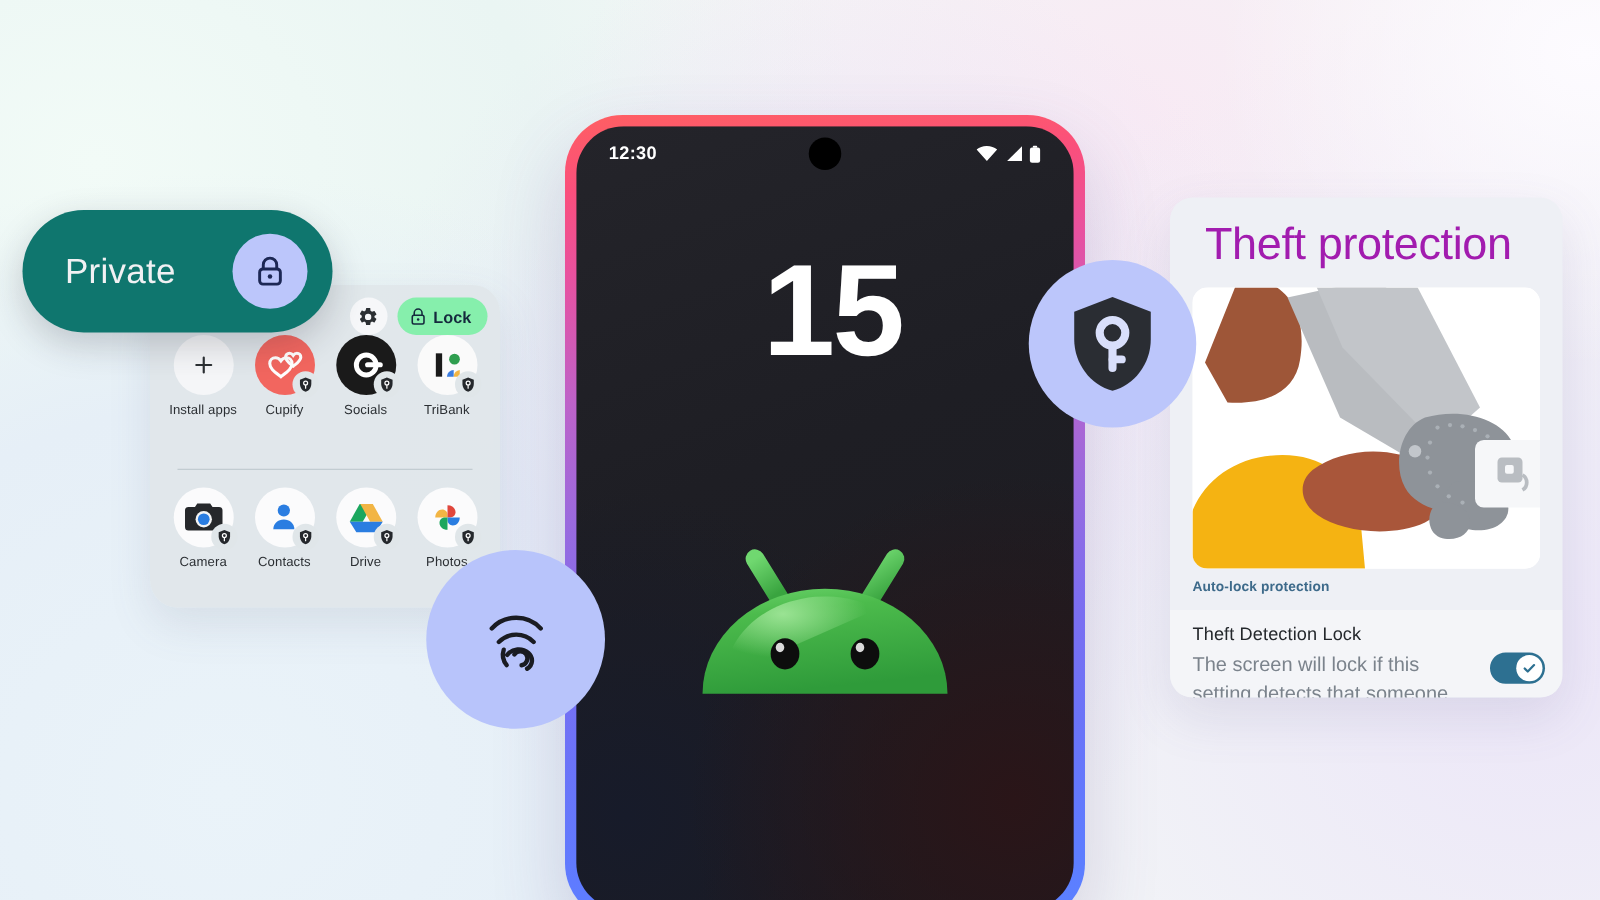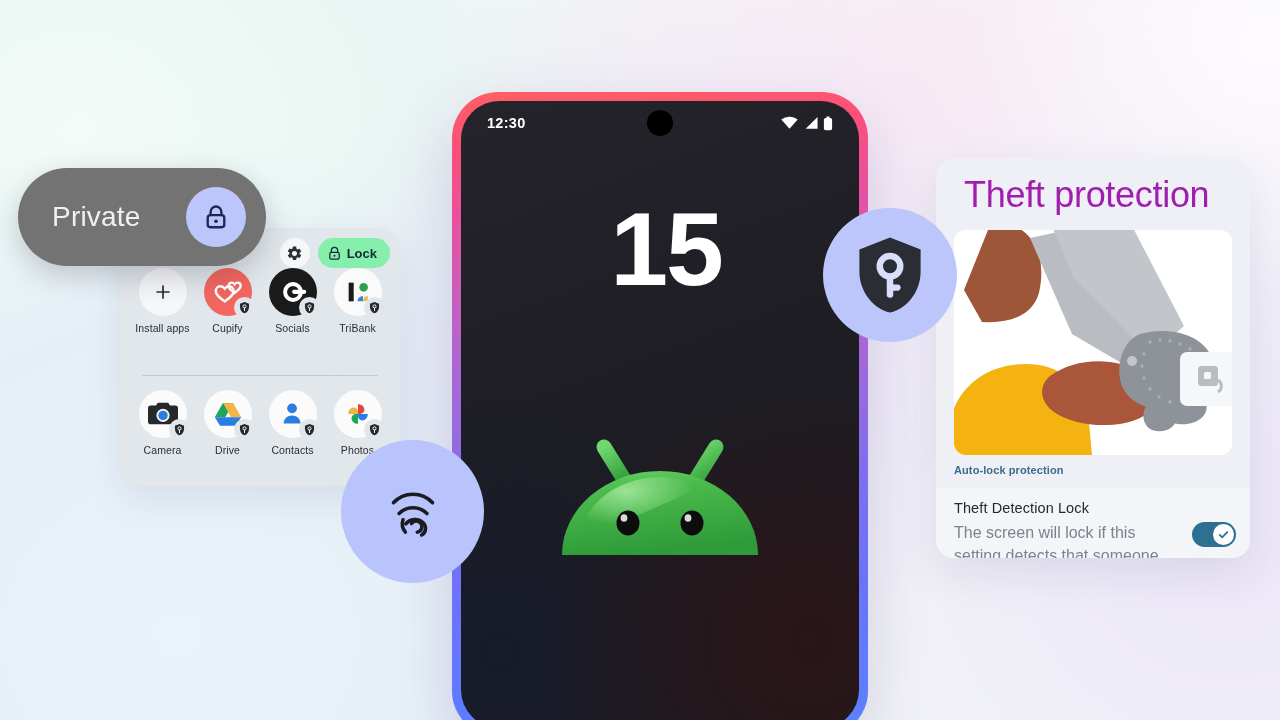--- a/index.html
+++ b/index.html
@@ -91,21 +91,21 @@
   #bugdroid {
     position: absolute; left: 50%; top: 328px;
     transform: translateX(-50%);
     width: 216px; height: 130px;
   }
 
   
   #private-pill {
     position: absolute; left: 18px; top: 168px;
     width: 248px; height: 98px;
-    background: #737373;
+    background: #0f766e;
     border-radius: 49px;
     display: flex; align-items: center;
     padding: 0 20px 0 34px;
     justify-content: space-between;
     box-shadow: 0 10px 28px rgba(40,40,55,.22);
     z-index: 6;
   }
   #private-label { color: #f1f1f3; font-size: 28px; font-weight: 400; letter-spacing: .2px; }
   #private-lock-circle {
     width: 60px; height: 60px; border-radius: 50%;
@@ -367,54 +367,54 @@
               <path stroke="#fff" stroke-width="1.8" stroke-linecap="round" d="M12 13v4.6"></path>
             </svg>
           </div>
         </div>
         <span class="app-label">Camera</span>
       </div>
 
       <div class="app-item">
         <div class="app-icon-wrap">
           <div class="app-icon" style="background:#fbfbfc;">
+            <svg width="30" height="30" viewBox="0 0 32 32">
+              <circle cx="15" cy="10" r="5.2" fill="#2a7de1"></circle>
+              <path fill="#2a7de1" d="M6 26c0-5 4-8.4 9-8.4s9 3.4 9 8.4H6Z"></path>
+            </svg>
+          </div>
+          <div class="priv-badge">
+            <svg width="13" height="13" viewBox="0 0 24 24">
+              <path fill="#25282c" d="M12 1.7 3.6 5v6.3c0 5.3 3.6 10.3 8.4 11.5 4.8-1.2 8.4-6.2 8.4-11.5V5L12 1.7Z"></path>
+              <circle cx="12" cy="10" r="2.9" fill="none" stroke="#fff" stroke-width="1.8"></circle>
+              <path stroke="#fff" stroke-width="1.8" stroke-linecap="round" d="M12 13v4.6"></path>
+            </svg>
+          </div>
+        </div>
+        <span class="app-label">Contacts</span>
+      </div>
+
+      <div class="app-item">
+        <div class="app-icon-wrap">
+          <div class="app-icon" style="background:#fbfbfc;">
             <svg width="32" height="29" viewBox="0 0 34 30">
               <path fill="#1ba75e" d="M11.4 3h11.2l-8.6 15H3Z"></path>
               <path fill="#f2b544" d="M22.6 3 31 18H20.3L11.9 3Z"></path>
               <path fill="#2a7de1" d="M3 18h28l-5.6 9H8.6Z"></path>
             </svg>
           </div>
           <div class="priv-badge">
             <svg width="13" height="13" viewBox="0 0 24 24">
               <path fill="#25282c" d="M12 1.7 3.6 5v6.3c0 5.3 3.6 10.3 8.4 11.5 4.8-1.2 8.4-6.2 8.4-11.5V5L12 1.7Z"></path>
               <circle cx="12" cy="10" r="2.9" fill="none" stroke="#fff" stroke-width="1.8"></circle>
               <path stroke="#fff" stroke-width="1.8" stroke-linecap="round" d="M12 13v4.6"></path>
             </svg>
           </div>
         </div>
         <span class="app-label">Drive</span>
-      </div>
-
-      <div class="app-item">
-        <div class="app-icon-wrap">
-          <div class="app-icon" style="background:#fbfbfc;">
-            <svg width="30" height="30" viewBox="0 0 32 32">
-              <circle cx="15" cy="10" r="5.2" fill="#2a7de1"></circle>
-              <path fill="#2a7de1" d="M6 26c0-5 4-8.4 9-8.4s9 3.4 9 8.4H6Z"></path>
-            </svg>
-          </div>
-          <div class="priv-badge">
-            <svg width="13" height="13" viewBox="0 0 24 24">
-              <path fill="#25282c" d="M12 1.7 3.6 5v6.3c0 5.3 3.6 10.3 8.4 11.5 4.8-1.2 8.4-6.2 8.4-11.5V5L12 1.7Z"></path>
-              <circle cx="12" cy="10" r="2.9" fill="none" stroke="#fff" stroke-width="1.8"></circle>
-              <path stroke="#fff" stroke-width="1.8" stroke-linecap="round" d="M12 13v4.6"></path>
-            </svg>
-          </div>
-        </div>
-        <span class="app-label">Contacts</span>
       </div>
 
       <div class="app-item">
         <div class="app-icon-wrap">
           <div class="app-icon" style="background:#fbfbfc;">
             <svg width="32" height="32" viewBox="0 0 34 34">
               <path fill="#f2b544" d="M17 17H6.6c0-4 2.6-6.8 6-6.8 2.5 0 4.4 2 4.4 4.6V17Z"></path>
               <path fill="#e0463c" d="M17 17V6.6c4 0 6.8 2.6 6.8 6 0 2.5-2 4.4-4.6 4.4H17Z"></path>
               <path fill="#2a7de1" d="M17 17h10.4c0 4-2.6 6.8-6 6.8-2.5 0-4.4-2-4.4-4.6V17Z"></path>
               <path fill="#1ba75e" d="M17 17v10.4c-4 0-6.8-2.6-6.8-6 0-2.5 2-4.4 4.6-4.4H17Z"></path>

